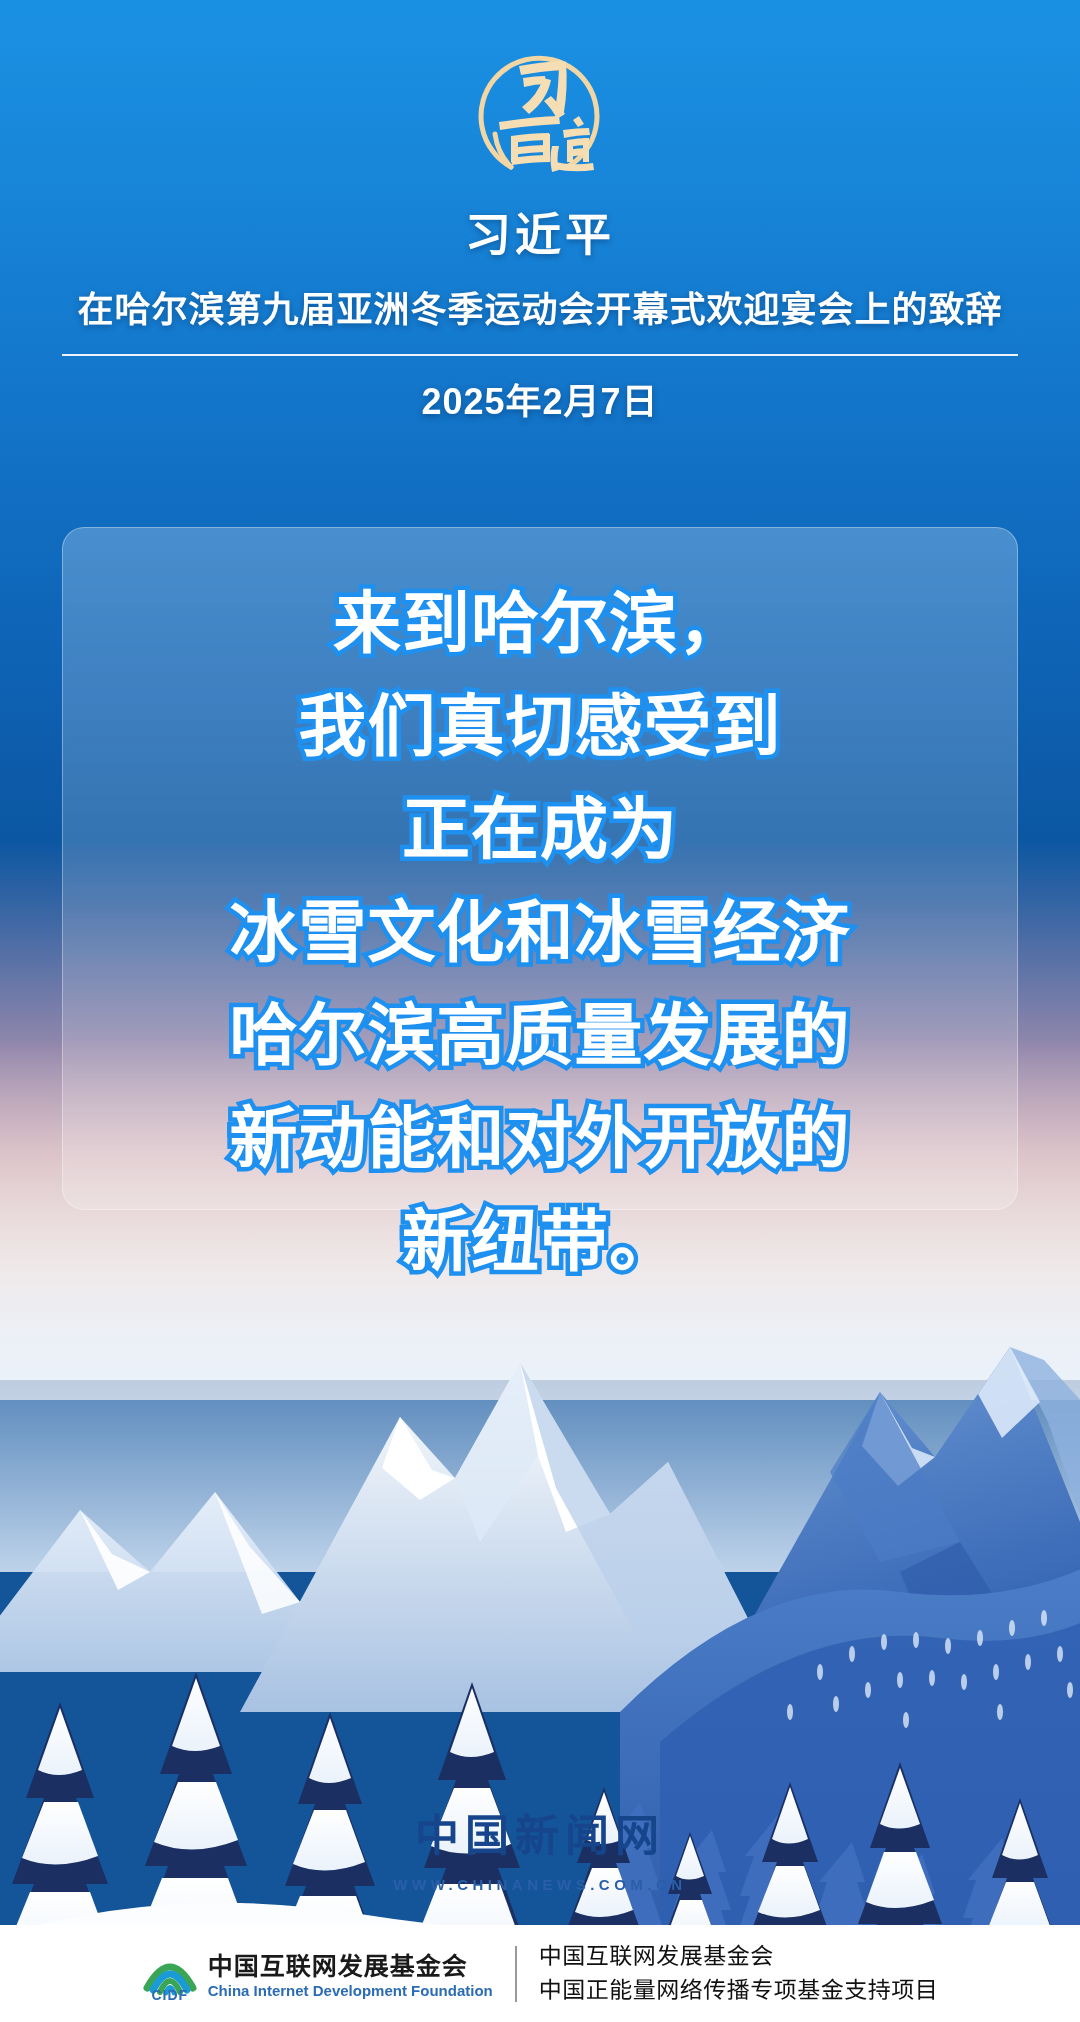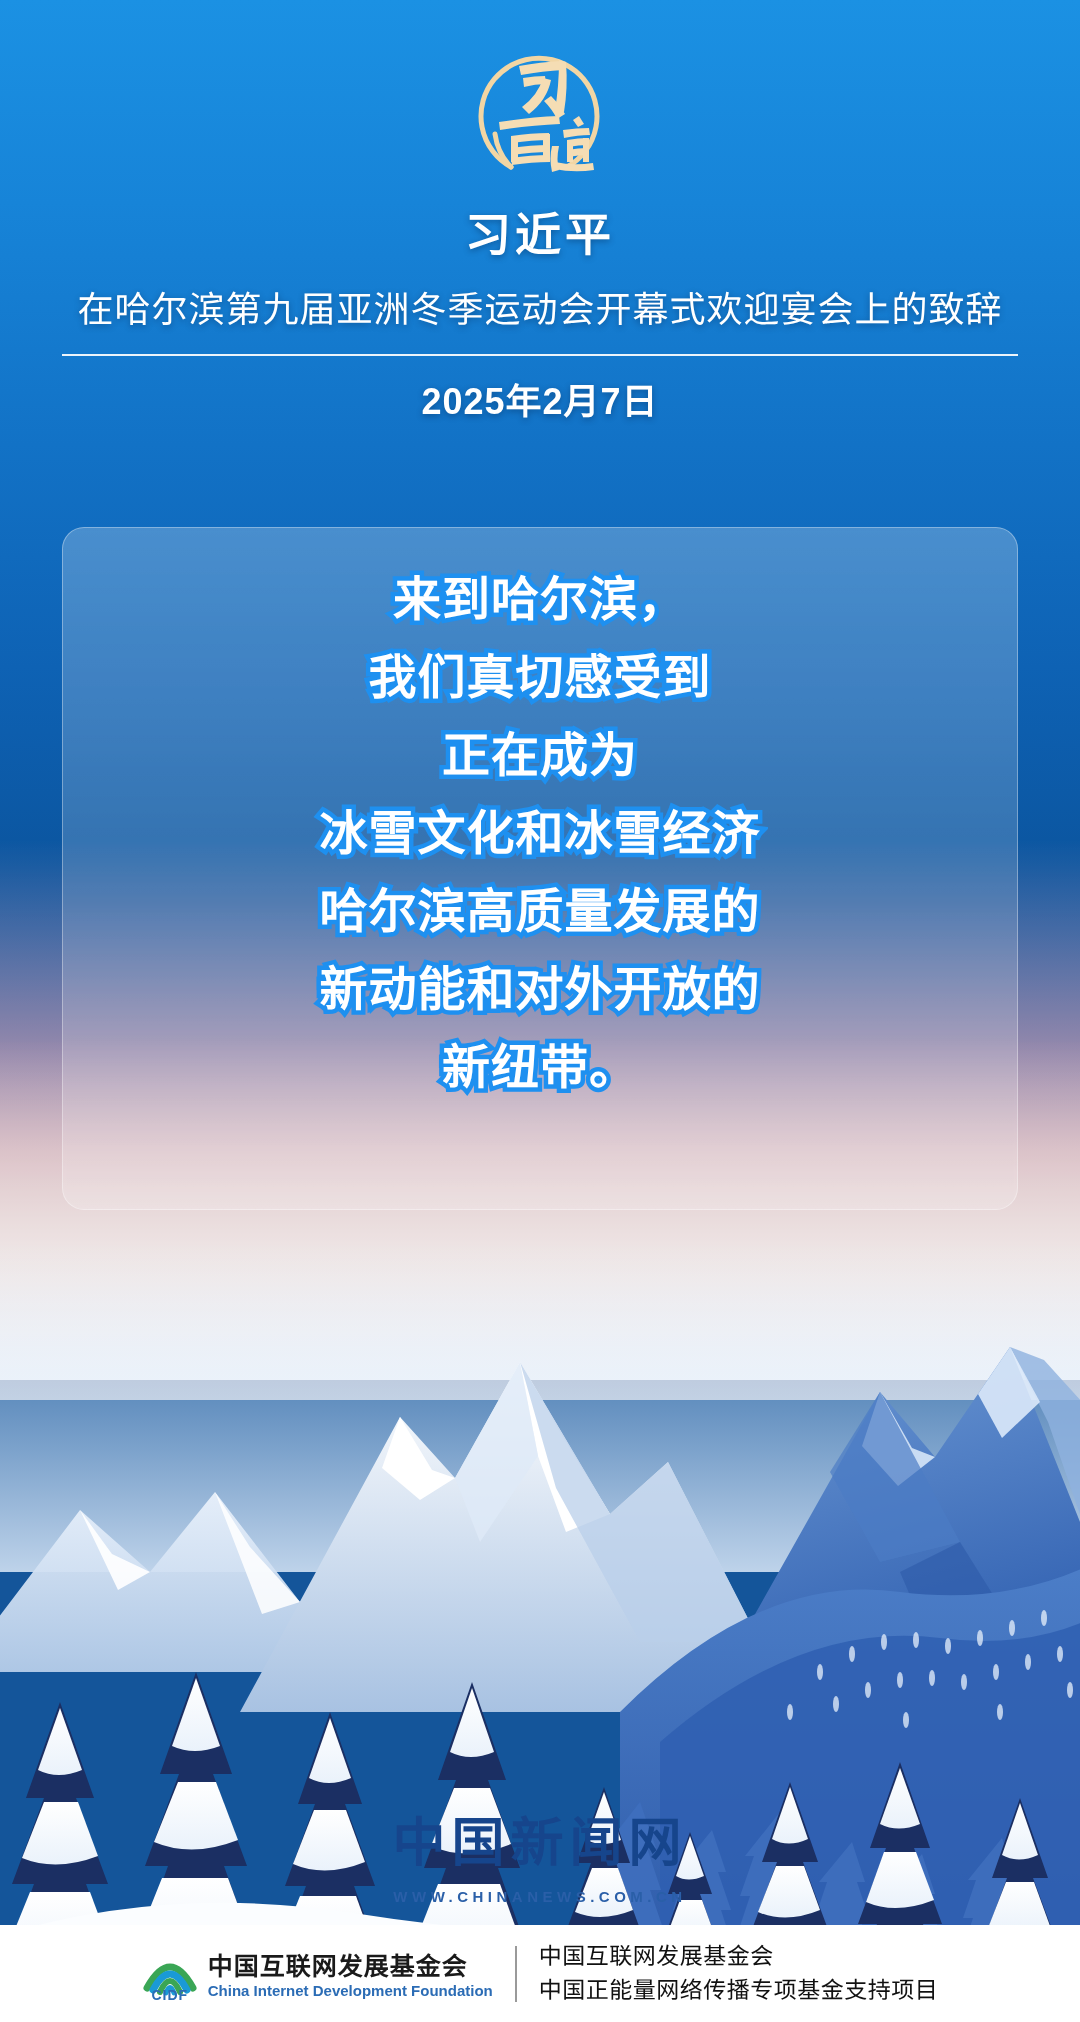--- a/index.html
+++ b/index.html
@@ -57,21 +57,21 @@
   .seal svg { display:block; }
 
   .speaker-name {
     margin-top:16px;
     font-size:46px; font-weight:bold; color:#ffffff;
     letter-spacing:4px;
     text-shadow:0 2px 6px rgba(4,40,84,0.45);
   }
   .speech-title {
     margin-top:16px;
-    font-size:36px; font-weight:normal; color:#ffffff;
+    font-size:36px; font-weight:bold; color:#ffffff;
     letter-spacing:1px;
     text-shadow:0 2px 6px rgba(4,40,84,0.45);
     white-space:nowrap;
   }
   .rule {
     margin:22px auto 0;
     width:956px; height:2px;
     background:rgba(255,255,255,0.92);
   }
   .speech-date {
@@ -93,39 +93,40 @@
   }
 
   
   .quote {
     position:absolute; left:0; right:0; top:560px;
     text-align:center;
     pointer-events:none;
   }
   .quote-line {
     font-family:"DejaVu Sans","Liberation Sans",sans-serif;
-    font-size:48px;
+    font-size:68px;
     font-weight:bold;
     line-height:78px;
     color:#ffffff;
     letter-spacing:1px;
     -webkit-text-stroke:9px #1e90f0;
     paint-order:stroke fill;
     text-shadow:0 0 1px #1e90f0;
     white-space:nowrap;
+    margin-top:25px;
   }
 
   
   .cn-logo {
     position:absolute; left:0; right:0; top:1800px;
     text-align:center;
   }
   .cn-logo-name {
     font-family:"DejaVu Serif","Liberation Serif",serif;
-    font-size:53px; font-weight:bold;
+    font-size:44px; font-weight:bold;
     color:#16458c;
     letter-spacing:6px;
   }
   .cn-logo-url {
     margin-top:12px;
     font-size:15px; font-weight:bold; color:#2a5fa8;
     letter-spacing:4.5px;
   }
 
   

